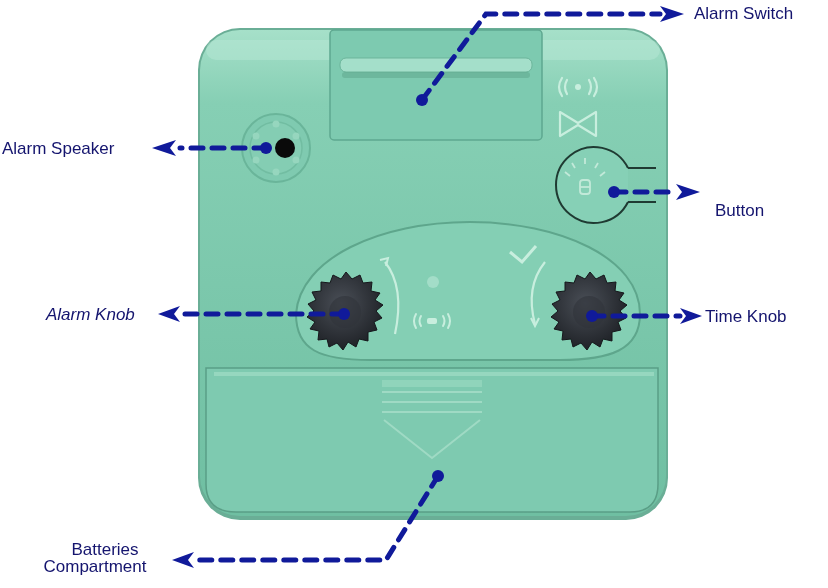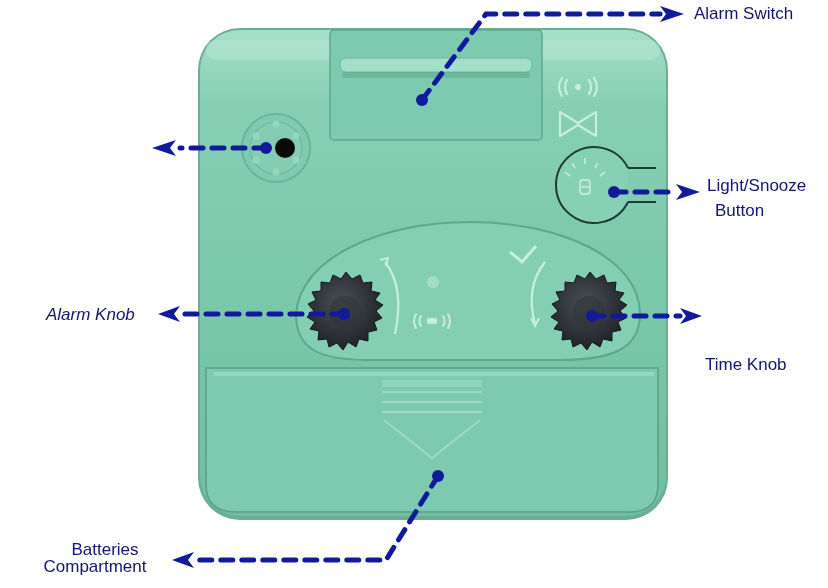--- a/index.html
+++ b/index.html
@@ -140,19 +140,19 @@
       <path d="M660,6 L684,14 L660,22 L666,14 Z"></path>
       <path d="M176,140 L152,148 L176,156 L170,148 Z"></path>
       <path d="M676,184 L700,192 L676,200 L682,192 Z"></path>
       <path d="M180,306 L158,314 L180,322 L174,314 Z"></path>
       <path d="M680,308 L702,316 L680,324 L686,316 Z"></path>
       <path d="M194,552 L172,560 L194,568 L188,560 Z"></path>
     </g>
   </svg>
 
   <div class="label" style="left:694px;top:3px;">Alarm Switch</div>
-  <div class="label" style="left:707px;top:175px;">Light/Snooze</div>
+  <div class="label" style="left:2px;top:138px;">Alarm Speaker</div>
   <div class="label" style="left:707px;top:200px;margin-left:8px;">Button</div>
   <div class="label" style="left:46px;top:304px;font-style:italic;">Alarm Knob</div>
-  <div class="label" style="left:705px;top:306px;margin-top:48px;">Time Knob</div>
+  <div class="label" style="left:705px;top:306px;">Time Knob</div>
   <div class="label right-align" style="left:40px;top:539px;width:130px;">Batteries</div>
   <div class="label right-align" style="left:20px;top:556px;width:150px;">Compartment</div>
 </div>
 
 </body></html>

